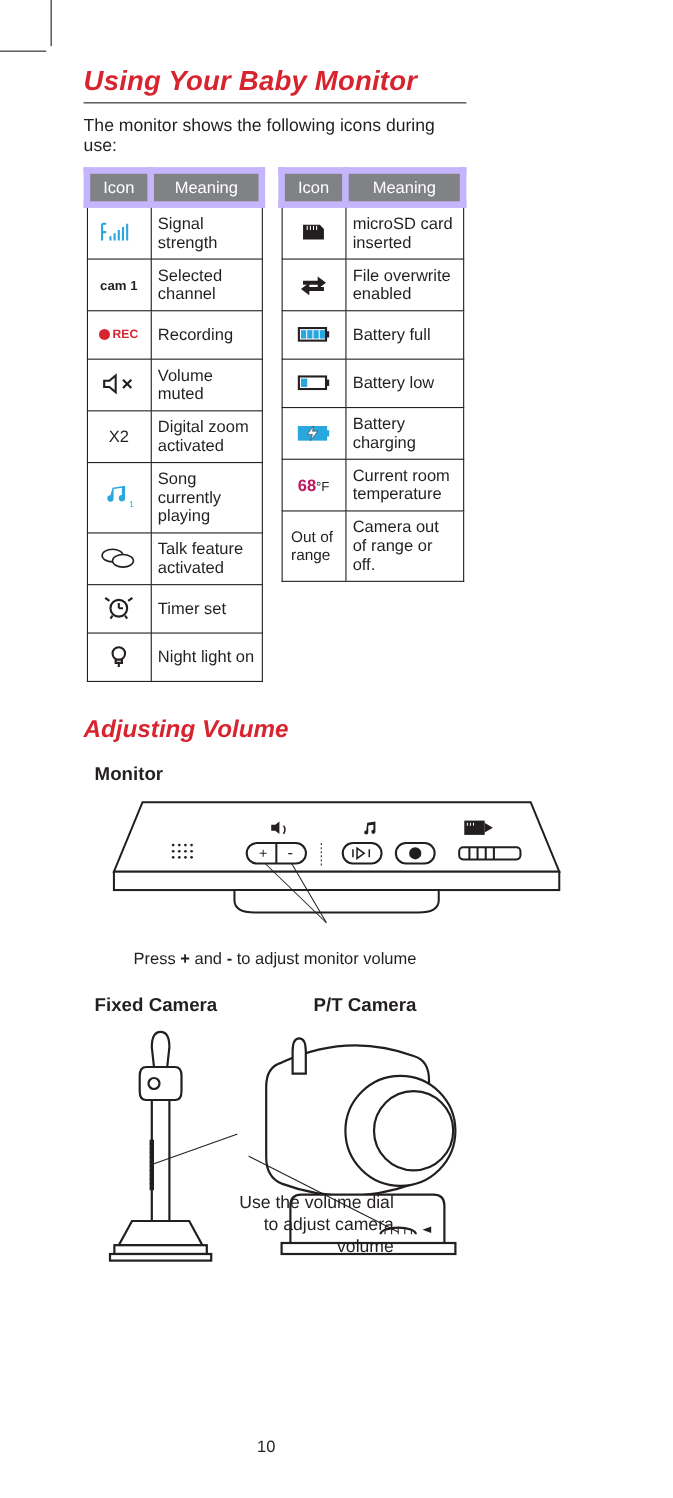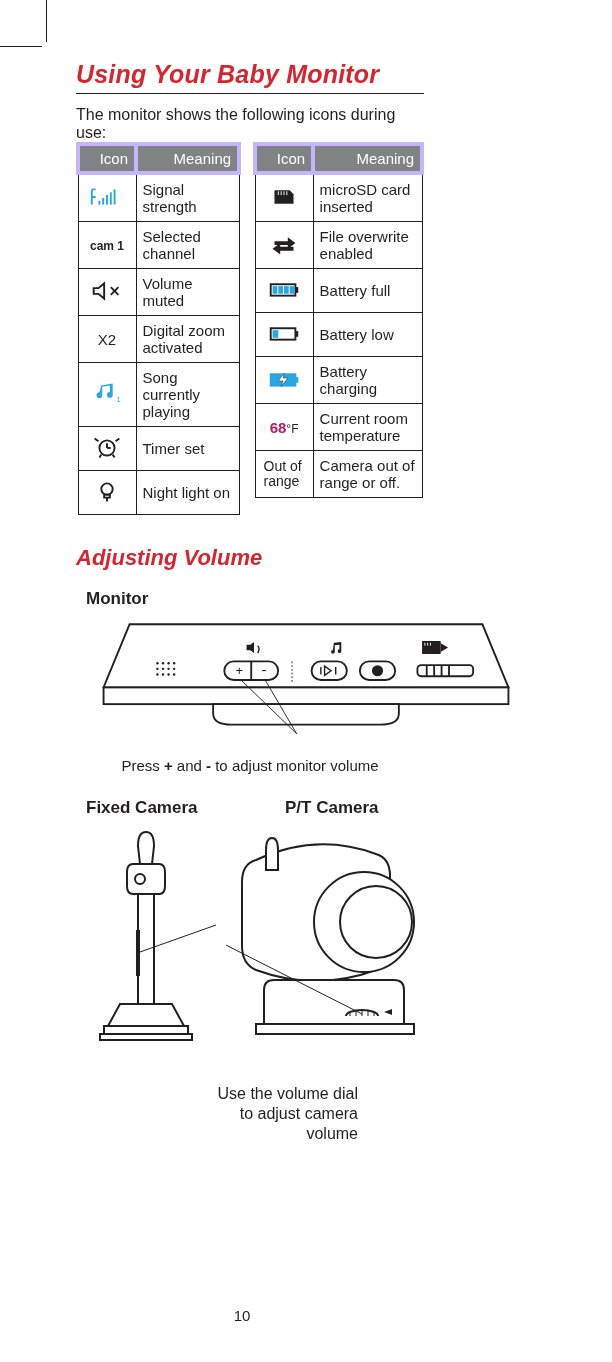--- a/index.html
+++ b/index.html
@@ -18,36 +18,36 @@
     font-family: Arial, Helvetica, sans-serif;
     font-style: italic;
     font-weight: 700;
     color: #d8242f;
     font-size: 25px;
     border-bottom: 1px solid #231f20;
     padding-bottom: 4px;
     margin-bottom: 12px;
     letter-spacing: 0.2px;
   }
-  .intro { font-size: 16px; }
+  .intro { font-size: 16px; margin-bottom: 10px; }
 
   .tables { display:flex; gap:12px; align-items:flex-start; }
   table.icon-table {
     border-collapse: collapse;
     width: 224px;
     font-size: 15px;
   }
   table.icon-table th {
     background:#808285;
     color:#fff;
-    text-align:right;
+    text-align:center;
     font-weight: normal;
     padding: 4px 6px;
     font-size: 15px;
-    border:4px solid #c4b5fd;
+    border:6px solid #c4b5fd;
   }
   table.icon-table td {
     border:1px solid #231f20;
     padding: 6px 6px;
     vertical-align: middle;
     height: 44px;
   }
   table.icon-table td.iconcell {
     width: 58px;
     text-align:center;
@@ -142,20 +142,29 @@
         <td>Signal strength</td>
       </tr>
       <tr>
         <td class="iconcell">
           <span style="font-weight:700; font-size:12px;">cam 1</span>
         </td>
         <td>Selected channel</td>
       </tr>
       <tr>
         <td class="iconcell">
+          <span style="display:inline-flex;align-items:center;gap:2px;">
+                <span style="width:10px;height:10px;border-radius:50%;background:#d8242f;display:inline-block;"></span>
+                <span style="color:#d8242f;font-weight:700;font-size:11px;">REC</span>
+              </span>
+        </td>
+        <td>Recording</td>
+      </tr>
+      <tr>
+        <td class="iconcell">
           <svg viewBox="0 0 40 24">
                 <g stroke="#231f20" stroke-width="2" fill="none">
                   <path d="M6 9 h5 l6 -5 v16 l-6 -5 h-5 z" fill="#fff"></path>
                   <line x1="24" y1="8" x2="32" y2="16"></line>
                   <line x1="32" y1="8" x2="24" y2="16"></line>
                 </g>
               </svg>
         </td>
         <td>Volume muted</td>
       </tr>
@@ -168,20 +177,31 @@
       <tr>
         <td class="iconcell">
           <svg viewBox="0 0 40 24">
                 <g fill="#2aa6df">
                   <path d="M14 4 l12 -2 v12 a3 3 0 1 1 -3 -3 v-7 l-8 1.3 v9 a3 3 0 1 1 -3 -3 z"></path>
                 </g>
                 <text x="30" y="22" font-size="8" fill="#2aa6df">1</text>
               </svg>
         </td>
         <td>Song currently playing</td>
+      </tr>
+      <tr>
+        <td class="iconcell">
+          <svg viewBox="0 0 40 24">
+                <g stroke="#231f20" stroke-width="1.5" fill="#fff">
+                  <ellipse cx="14" cy="10" rx="10" ry="6"></ellipse>
+                  <ellipse cx="24" cy="15" rx="10" ry="6"></ellipse>
+                </g>
+              </svg>
+        </td>
+        <td>Talk feature activated</td>
       </tr>
       <tr>
         <td class="iconcell">
           <svg viewBox="0 0 40 24">
                 <g stroke="#231f20" stroke-width="2" fill="#fff">
                   <circle cx="20" cy="13" r="8"></circle>
                   <line x1="20" y1="13" x2="20" y2="8"></line>
                   <line x1="20" y1="13" x2="24" y2="13"></line>
                   <path d="M11 6 l-4 -3 M29 6 l4 -3"></path>
                   <line x1="14" y1="20" x2="12" y2="23"></line>

